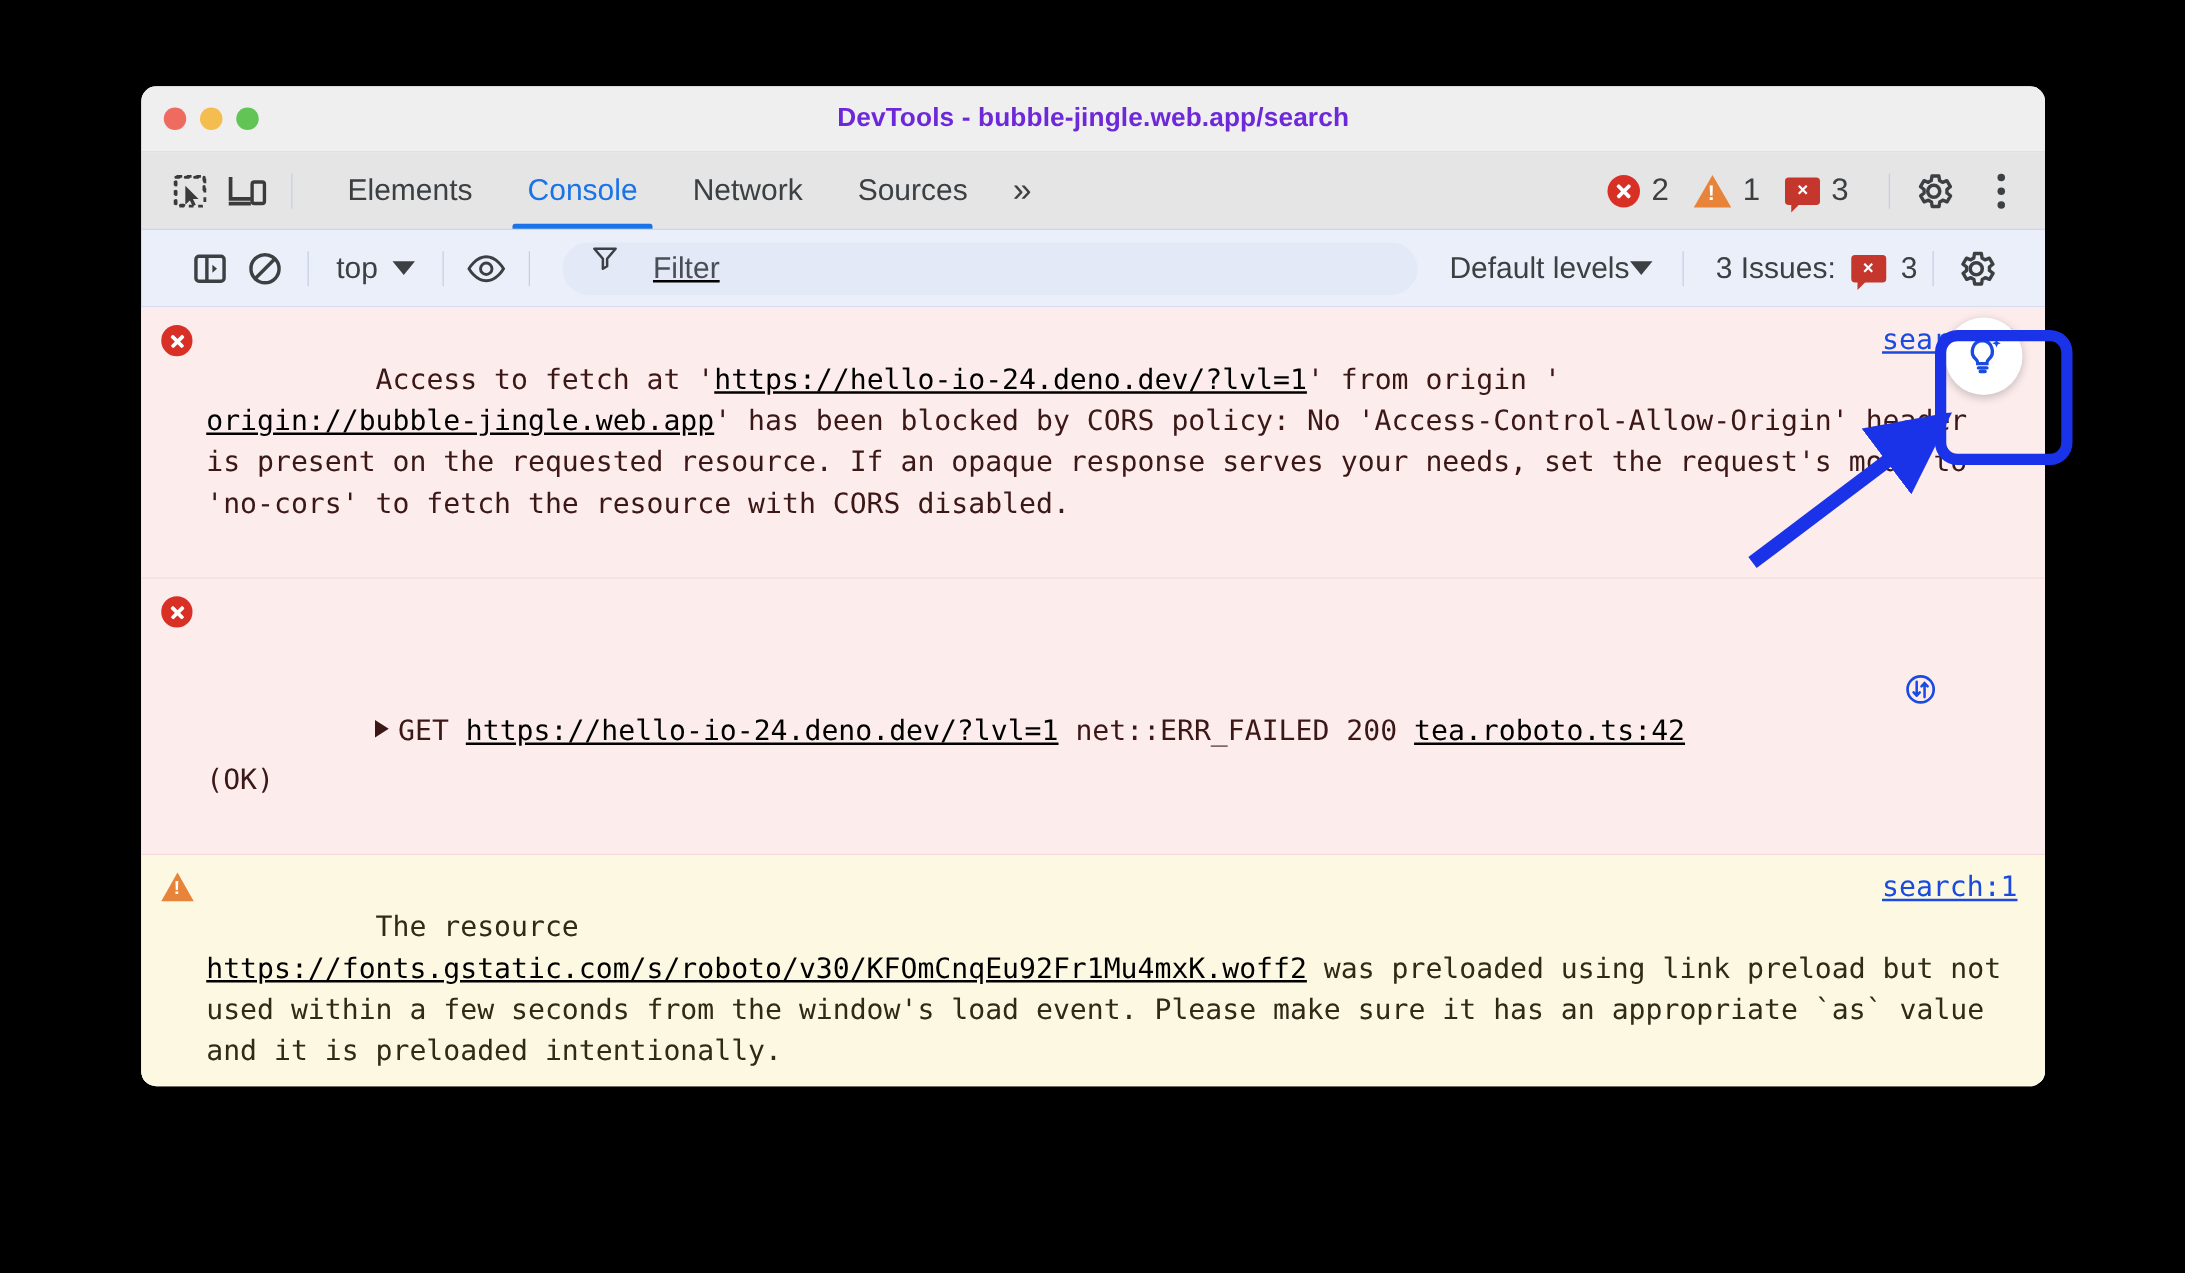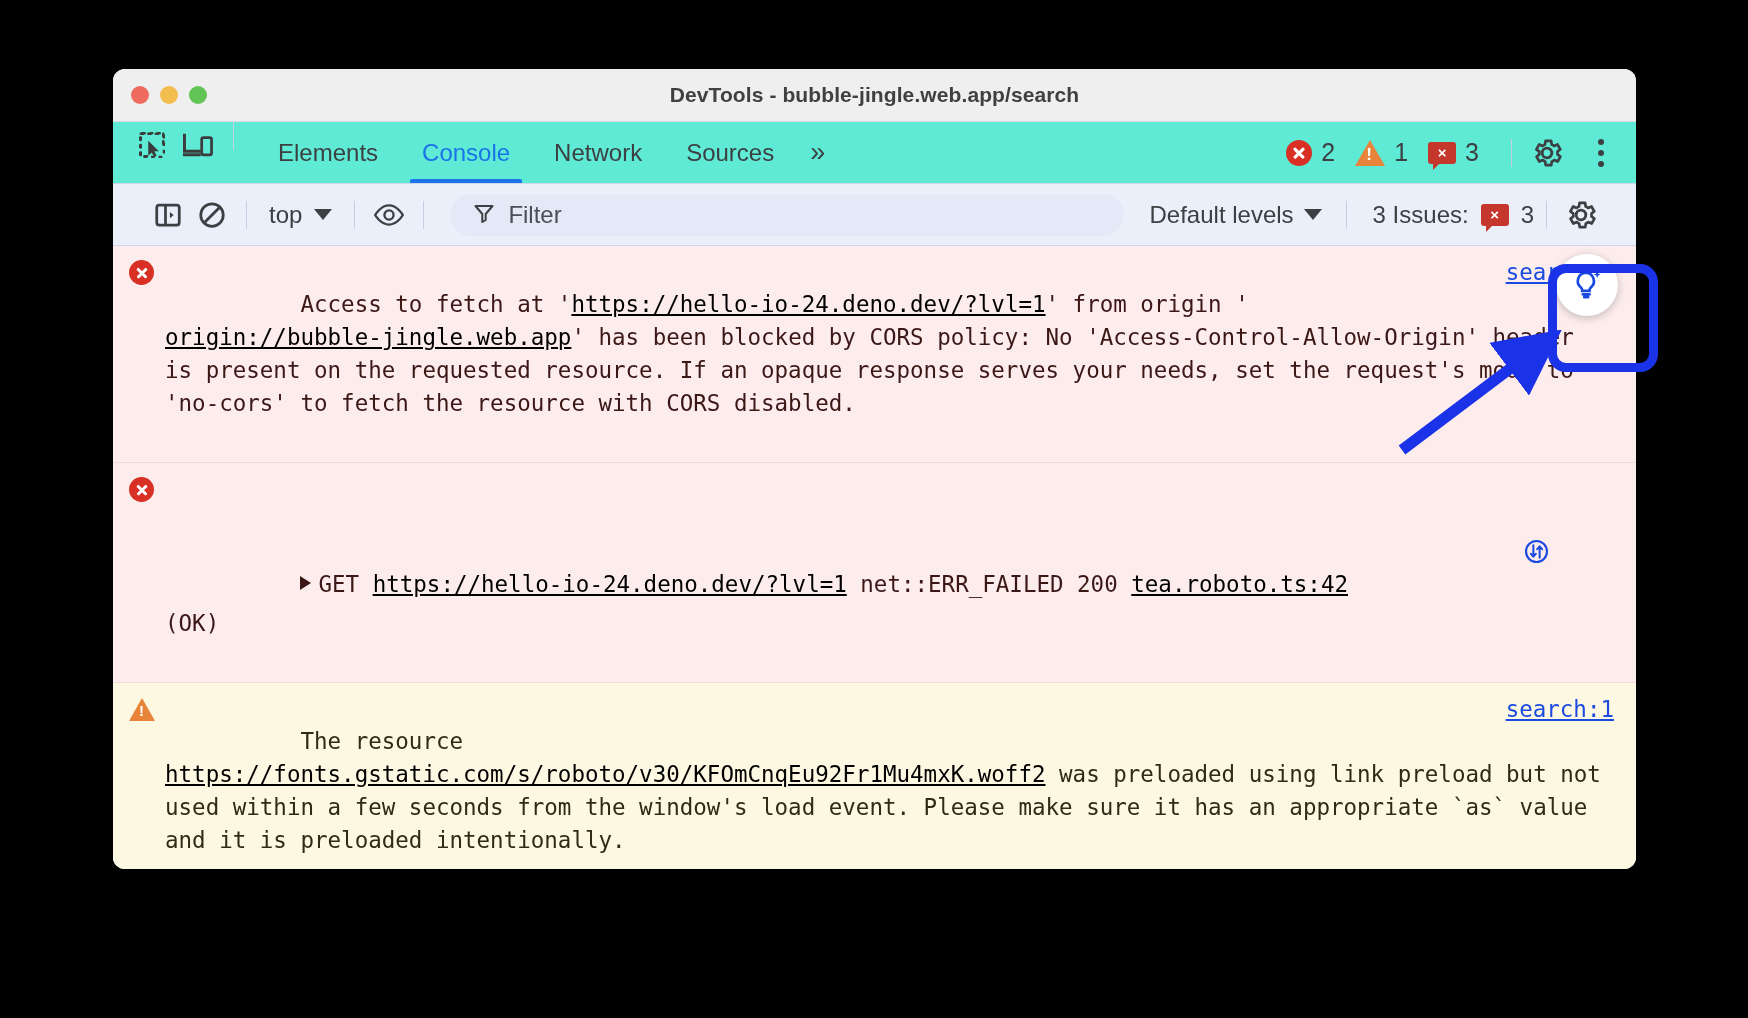--- a/index.html
+++ b/index.html
@@ -31,30 +31,30 @@
     border-bottom: 1px solid #dcdcdc;
     display: flex; align-items: center;
   }
   .traffic { display: flex; gap: 11px; margin-left: 18px; }
   .dot { width: 18px; height: 18px; border-radius: 50%; }
   .dot.red    { background: #ef6b60; }
   .dot.yellow { background: #f4bd4f; }
   .dot.green  { background: #61c454; }
   .title {
     position: absolute; left: 0; right: 0; text-align: center;
-    font-size: 21px; font-weight: bold; color: #404040;
+    font-size: 21px; font-weight: bold; color: #6d28d9;
     letter-spacing: .1px;
     pointer-events: none;
   }
 
   
   .tabstrip {
     height: 62px;
-    background: #5eead4;
-    display: flex; 
+    background: #e5e5e5;
+    display: flex; align-items: center;
     border-bottom: 1px solid #cdd6ea;
     position: relative;
   }
   .tb-icon {
     width: 46px; height: 46px;
     display: flex; align-items: center; justify-content: center;
     color: #3b3b3b;
   }
   .tb-icon:first-child { margin-left: 16px; }
   .vsep { width: 1px; height: 28px; background: #c5cfe4; margin: 0 12px; }
@@ -136,31 +136,31 @@
     color:#3c4043; flex:none;
   }
   .ctx-select {
     display:flex; align-items:center; gap: 12px;
     font-size: 24px; color:#3c4043; padding: 0 10px; white-space:nowrap;
   }
   .caret { width:0;height:0;border-left:9px solid transparent;border-right:9px solid transparent;
            border-top:11px solid #3c4043; }
   .filter-box {
     flex: 1; height: 42px; background: #e3e9f6; border-radius: 21px;
-    display:flex; align-items:center; gap: 12px; padding: 0 22px;
-    margin: 0 14px; min-width: 120px;
+    display:flex; gap: 26px; padding: 0 22px;
+    margin: 0 14px; min-width: 120px; text-decoration: underline;
   }
   .filter-box input {
     border:none; outline:none; background:transparent;
     font-size: 24px; color:#3c4043; width:100%;
     font-family:"Liberation Sans",sans-serif;
   }
   .filter-box input::placeholder { color:#4a4f57; }
   .levels {
-    display:flex; align-items:center; gap:10px;
+    display:flex; align-items:center; 
     font-size:24px; color:#3c4043; white-space:nowrap; padding:0 12px;
   }
   .issues-txt { font-size:24px; color:#3c4043; white-space:nowrap; }
   .issues-group { display:flex; align-items:center; gap:12px; padding-left: 14px; justify-content: space-between;}
 
   
   .console-body { background:#fff; height: 620px; position:relative; }
   .msg {
     position: relative;
     display:flex;

